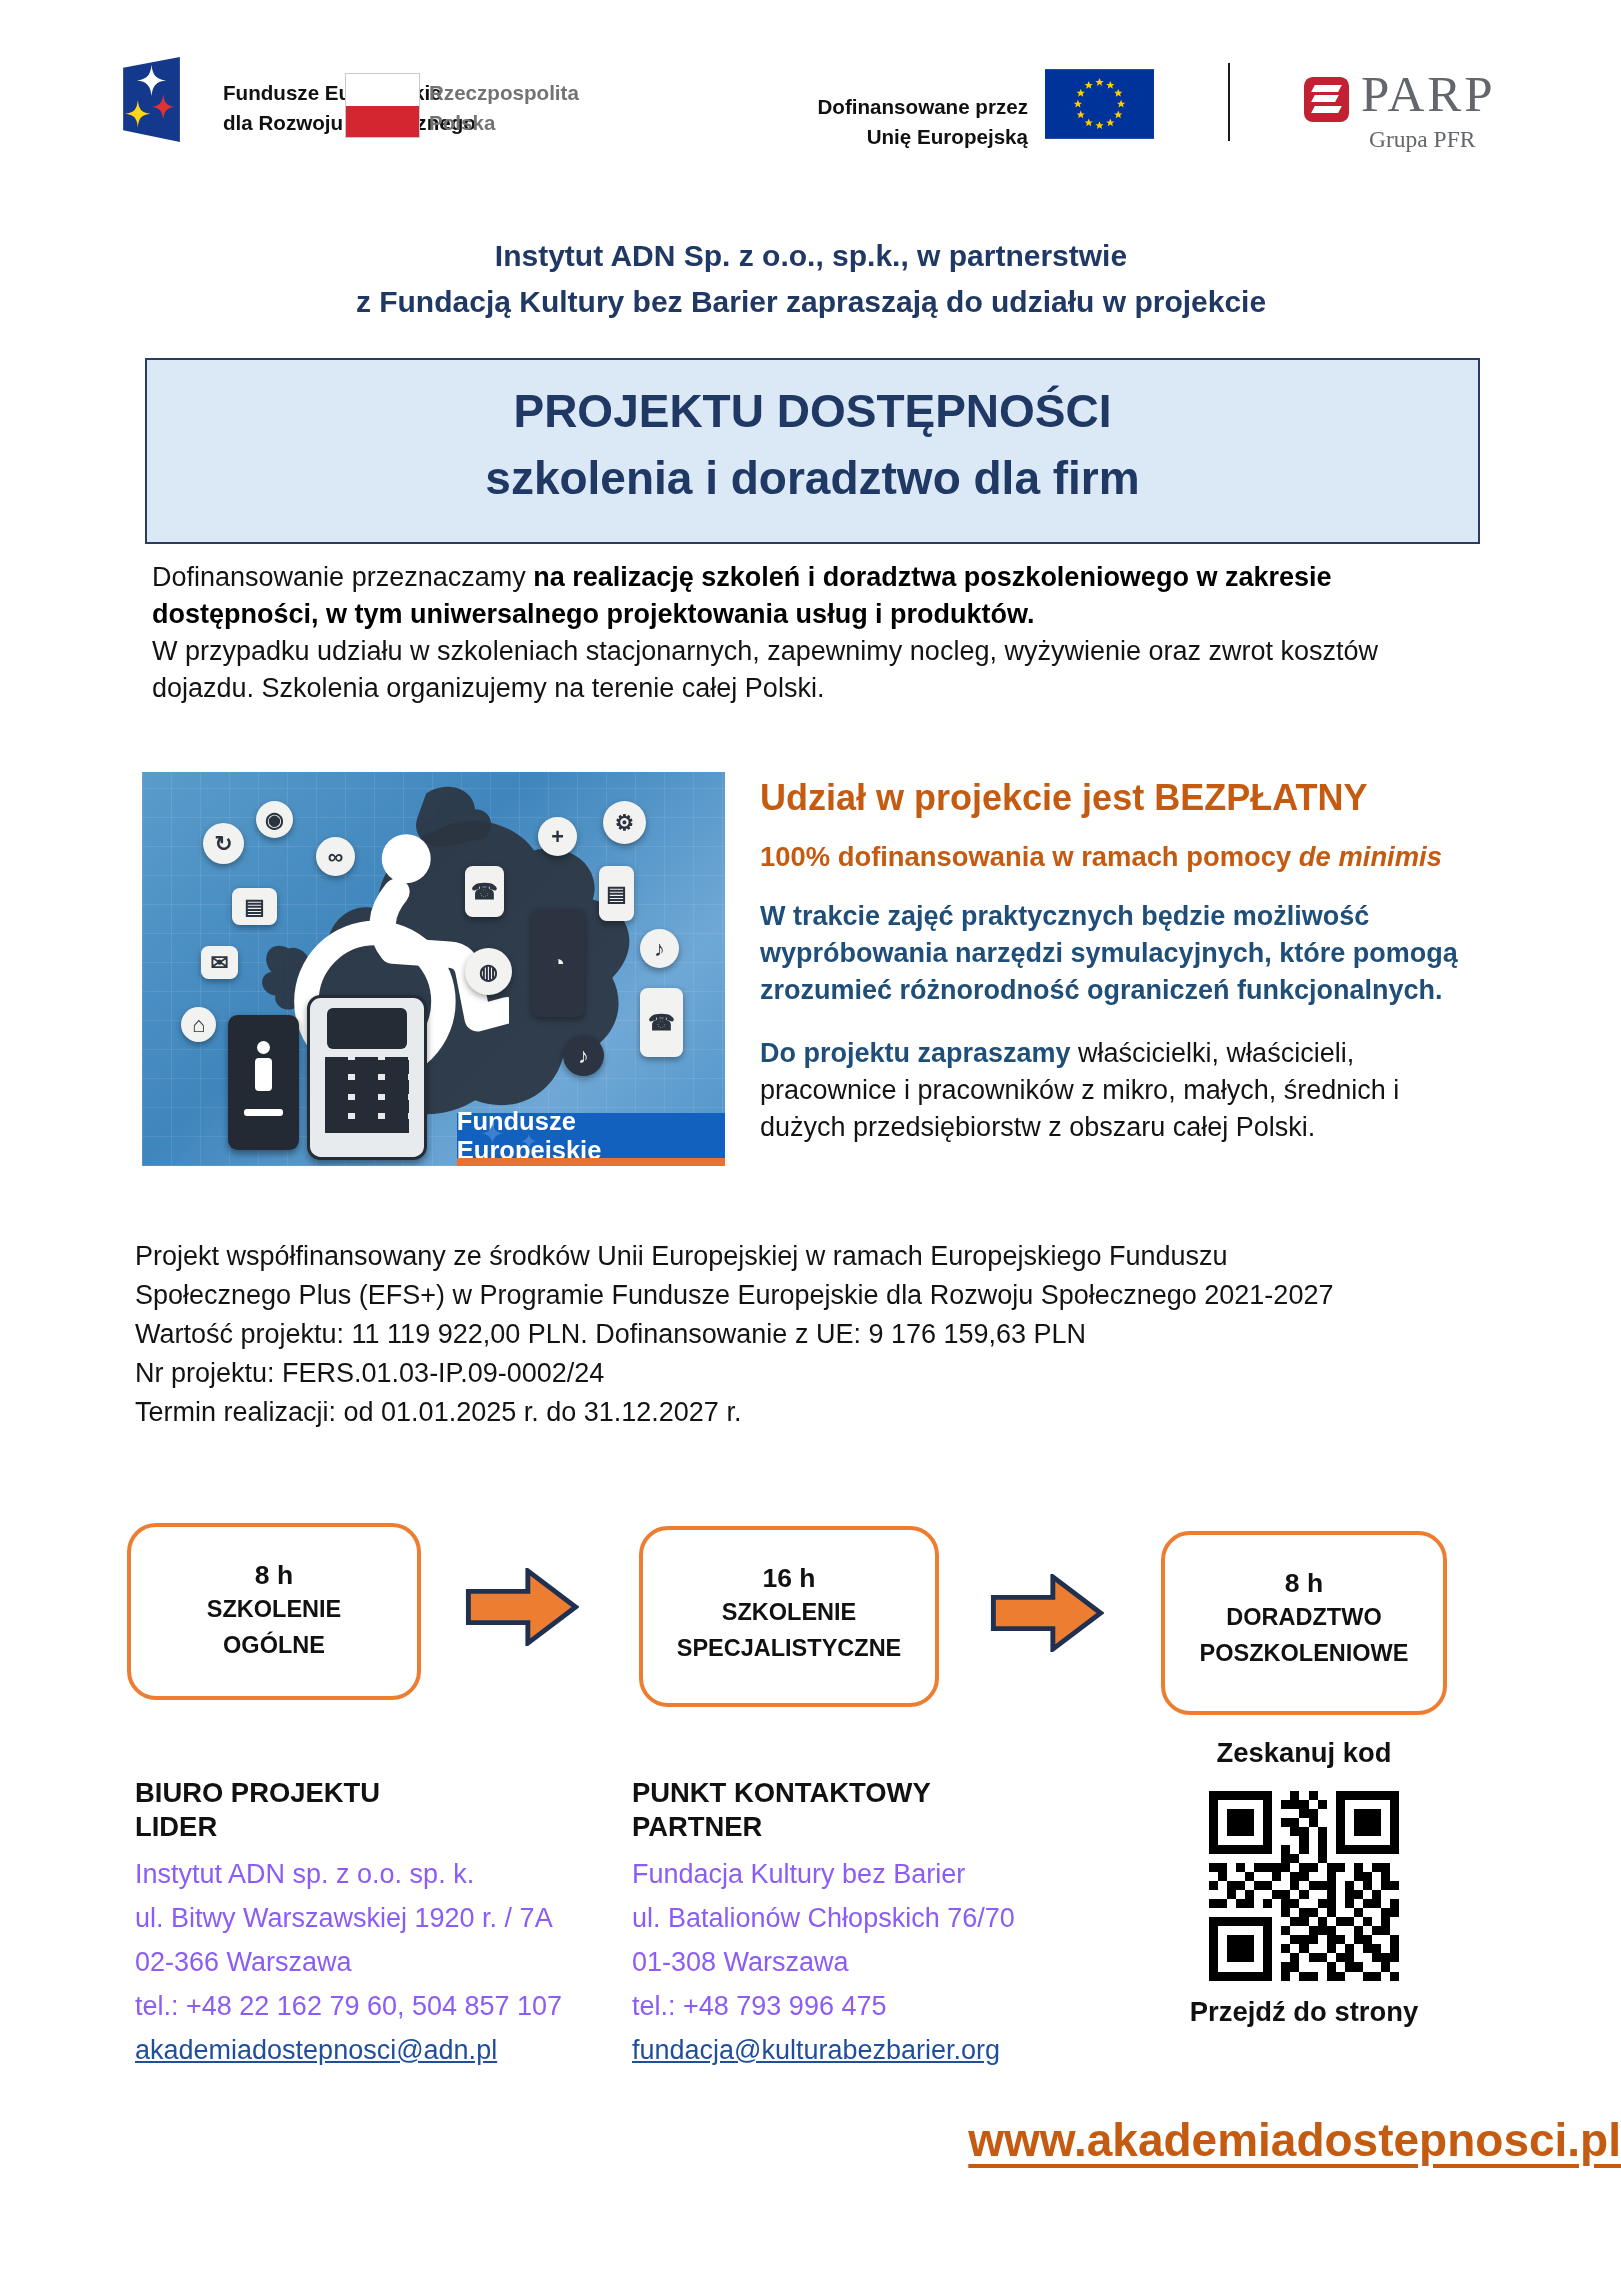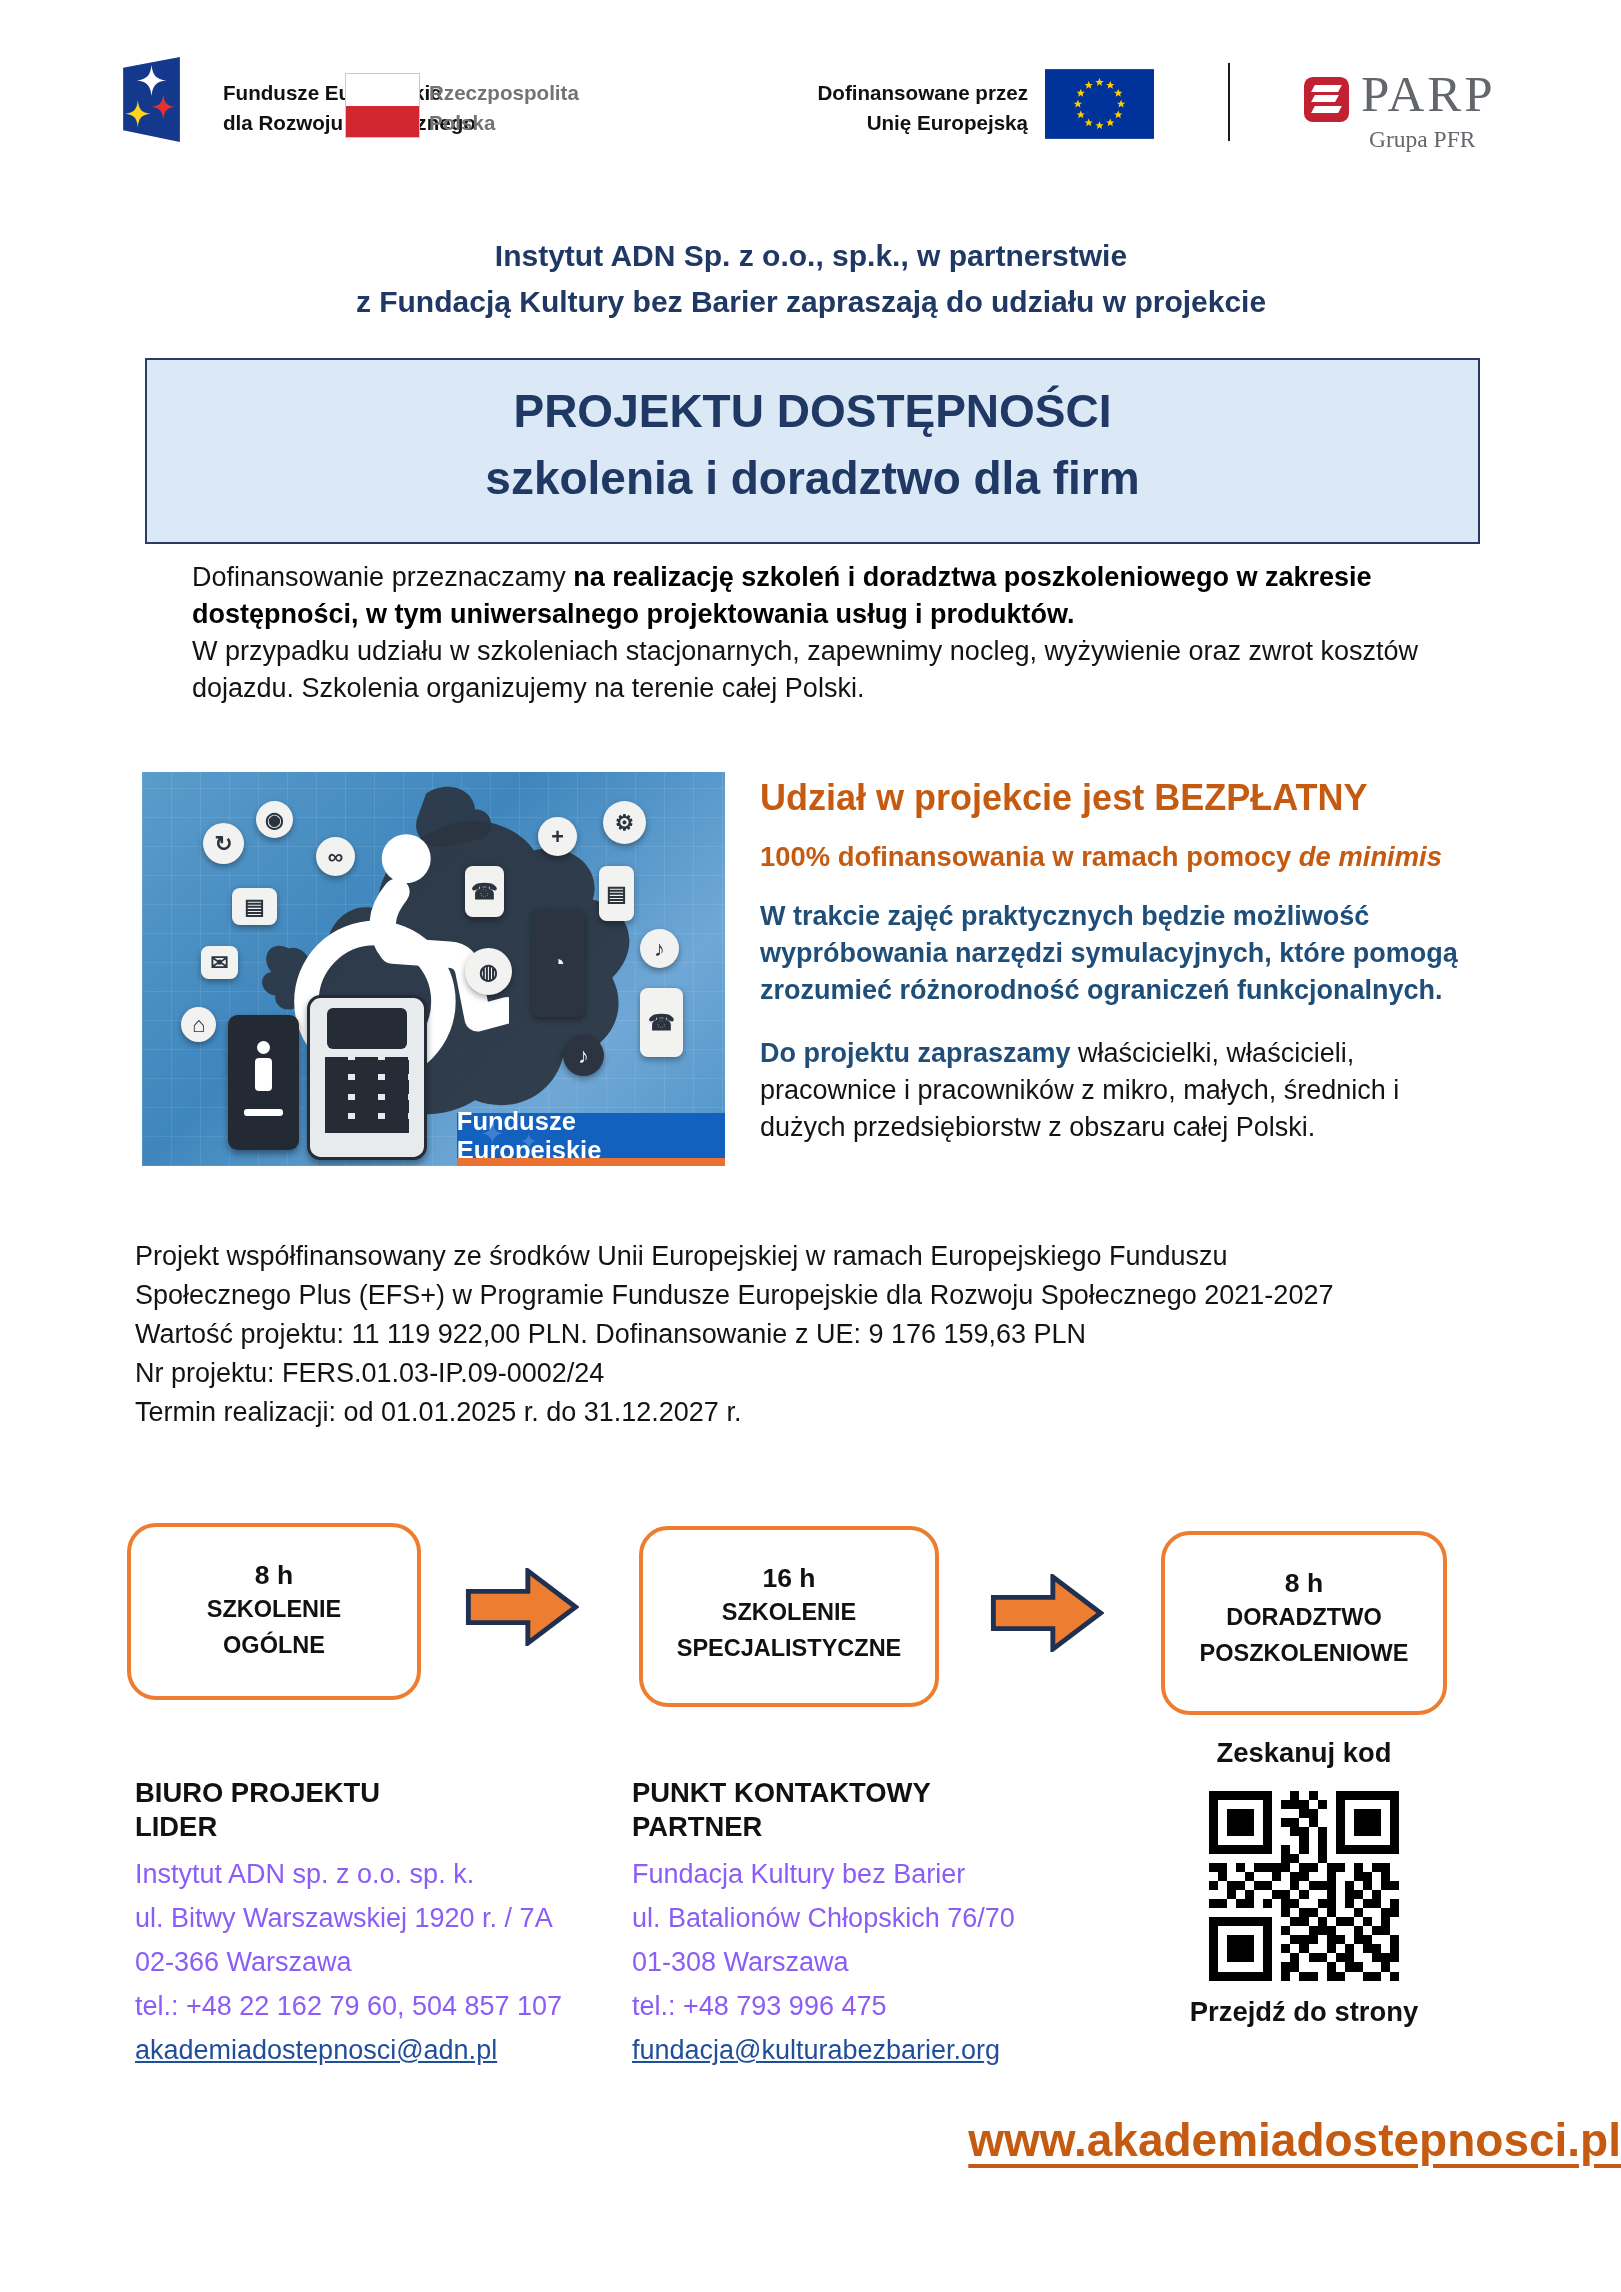--- a/index.html
+++ b/index.html
@@ -4,21 +4,21 @@
 <style>
   html,body{margin:0;padding:0;background:#fff;}
   body{width:1621px;height:2293px;font-family:"Liberation Sans",sans-serif;color:#111;}
   .page{position:relative;width:1621px;height:2293px;overflow:hidden;background:#fff;}
   .fe-flag{position:absolute;left:123px;top:55px;}
   .fe-text{position:absolute;left:223px;top:78px;font-weight:bold;font-size:20.6px;line-height:30px;color:#111;}
   .pl-flag{position:absolute;left:345px;top:73px;width:73px;height:63px;border:1px solid #c9c9c9;}
   .pl-flag .w{height:50%;background:#fff;}
   .pl-flag .r{height:50%;background:#d22630;}
   .pl-text{position:absolute;left:429px;top:78px;font-weight:bold;font-size:20.6px;line-height:30px;color:#737373;}
-  .eu-text{position:absolute;left:608px;top:78px;width:420px;font-weight:bold;font-size:20.6px;line-height:30px;text-align:right;color:#111;}
+  .eu-text{position:absolute;left:608px;top:92px;width:420px;font-weight:bold;font-size:20.6px;line-height:30px;text-align:right;color:#111;}
   .eu-flag{position:absolute;left:1045px;top:69px;width:109px;height:70px;}
   .hdr-divider{position:absolute;left:1228px;top:63px;width:2px;height:78px;background:#1a1a1a;}
   .parp{position:absolute;left:1296px;top:65px;width:235px;}
   .parp-icon{position:absolute;left:7.8px;top:11.8px;width:45px;height:45px;background:#c22033;border-radius:8.8px;overflow:hidden;}
   .parp-icon i{position:absolute;left:8.8px;height:6.9px;background:#fff;transform:skewX(-28deg);}
   .parp-icon i:nth-child(1){top:7.8px;width:27.4px;}
   .parp-icon i:nth-child(2){top:18.6px;width:23.5px;}
   .parp-icon i:nth-child(3){top:29px;width:27.4px;}
   .parp-name{position:absolute;left:65px;top:0px;font-family:"Liberation Serif",serif;font-size:51px;letter-spacing:2.9px;color:#63666a;}
   .parp-group{position:absolute;left:73px;top:61px;font-family:"Liberation Serif",serif;font-size:23.5px;color:#63666a;}
@@ -27,21 +27,21 @@
   .intro{position:absolute;left:118px;top:233px;width:1386px;text-align:center;
          color:#1f3864;font-weight:bold;font-size:30px;line-height:46px;}
 
   
   .title-box{position:absolute;left:145px;top:358px;width:1331px;height:182px;
              background:#dbe9f7;border:2px solid #2a3b66;text-align:center;}
   .title-box .l1{margin-top:23.5px;font-size:46px;font-weight:bold;color:#1f3864;}
   .title-box .l2{margin-top:13.7px;font-size:46px;font-weight:bold;color:#1f3864;}
 
   
-  .lead{position:absolute;left:152px;top:559px;width:1321px;font-size:27px;line-height:37px;color:#131313;margin-left:40px;}
+  .lead{position:absolute;left:152px;top:559px;width:1321px;font-size:27px;line-height:37px;color:#131313;}
   .lead b{color:#000;}
 
   
   .photo{position:absolute;left:142px;top:772px;width:583px;height:394px;overflow:hidden;
          background:linear-gradient(135deg,#5a9ccB 0%,#3f86bd 40%,#6fa8d6 75%,#4f93c8 100%);}
   .photo .grid{position:absolute;inset:0;opacity:.35;
       background:repeating-linear-gradient(0deg,rgba(255,255,255,.25) 0 1px,transparent 1px 29px),
                  repeating-linear-gradient(90deg,rgba(255,255,255,.25) 0 1px,transparent 1px 29px);}
   .photo svg.map{position:absolute;left:0;top:0;}
   .photo svg.isa{position:absolute;left:137px;top:51px;}

